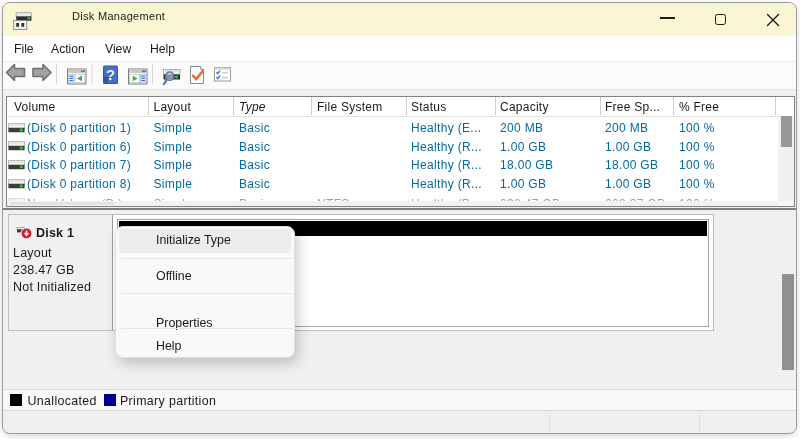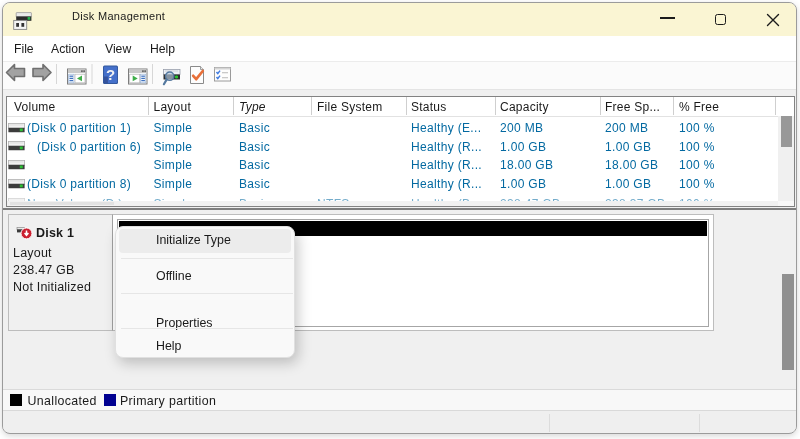--- a/index.html
+++ b/index.html
@@ -204,36 +204,37 @@
       <div class="cell" style="left:672px;">100 %</div>
     </div>
     <div class="row" style="top:40.2px;">
       <svg class="volicon" width="18" height="11" viewBox="0 0 18 11">
             <rect x="0.4" y="0.4" width="16.2" height="4.8" fill="#f2f2f2" stroke="#b0b0b0" stroke-width="0.8"></rect>
             <line x1="1.5" y1="1.9" x2="15.5" y2="1.9" stroke="#d8d8d8" stroke-width="0.8"></line>
             <rect x="0.4" y="4.8" width="16.2" height="4.2" fill="#3c3c3c"></rect>
             <rect x="11.8" y="5.5" width="3" height="2.8" fill="#2cc033"></rect>
             <rect x="0.4" y="9" width="16.2" height="1" fill="#cfcfcf"></rect>
           </svg>
-      <div class="cell" style="left:20px;margin-left:10px;">(Disk 0 partition 6)</div>
+      <div class="cell" style="left:20px;">(Disk 0 partition 6)</div>
       <div class="cell" style="left:146.5px;">Simple</div>
       <div class="cell" style="left:232px;">Basic</div>
       <div class="cell" style="left:404px;">Healthy (R...</div>
       <div class="cell" style="left:493px;">1.00 GB</div>
       <div class="cell" style="left:598px;">1.00 GB</div>
       <div class="cell" style="left:672px;">100 %</div>
     </div>
     <div class="row" style="top:58.9px;">
       <svg class="volicon" width="18" height="11" viewBox="0 0 18 11">
             <rect x="0.4" y="0.4" width="16.2" height="4.8" fill="#f2f2f2" stroke="#b0b0b0" stroke-width="0.8"></rect>
             <line x1="1.5" y1="1.9" x2="15.5" y2="1.9" stroke="#d8d8d8" stroke-width="0.8"></line>
             <rect x="0.4" y="4.8" width="16.2" height="4.2" fill="#3c3c3c"></rect>
             <rect x="11.8" y="5.5" width="3" height="2.8" fill="#2cc033"></rect>
             <rect x="0.4" y="9" width="16.2" height="1" fill="#cfcfcf"></rect>
           </svg>
+      <div class="cell" style="left:20px;">(Disk 0 partition 7)</div>
       <div class="cell" style="left:146.5px;">Simple</div>
       <div class="cell" style="left:232px;">Basic</div>
       <div class="cell" style="left:404px;">Healthy (R...</div>
       <div class="cell" style="left:493px;">18.00 GB</div>
       <div class="cell" style="left:598px;">18.00 GB</div>
       <div class="cell" style="left:672px;">100 %</div>
     </div>
     <div class="row" style="top:77.6px;">
       <svg class="volicon" width="18" height="11" viewBox="0 0 18 11">
             <rect x="0.4" y="0.4" width="16.2" height="4.8" fill="#f2f2f2" stroke="#b0b0b0" stroke-width="0.8"></rect>

